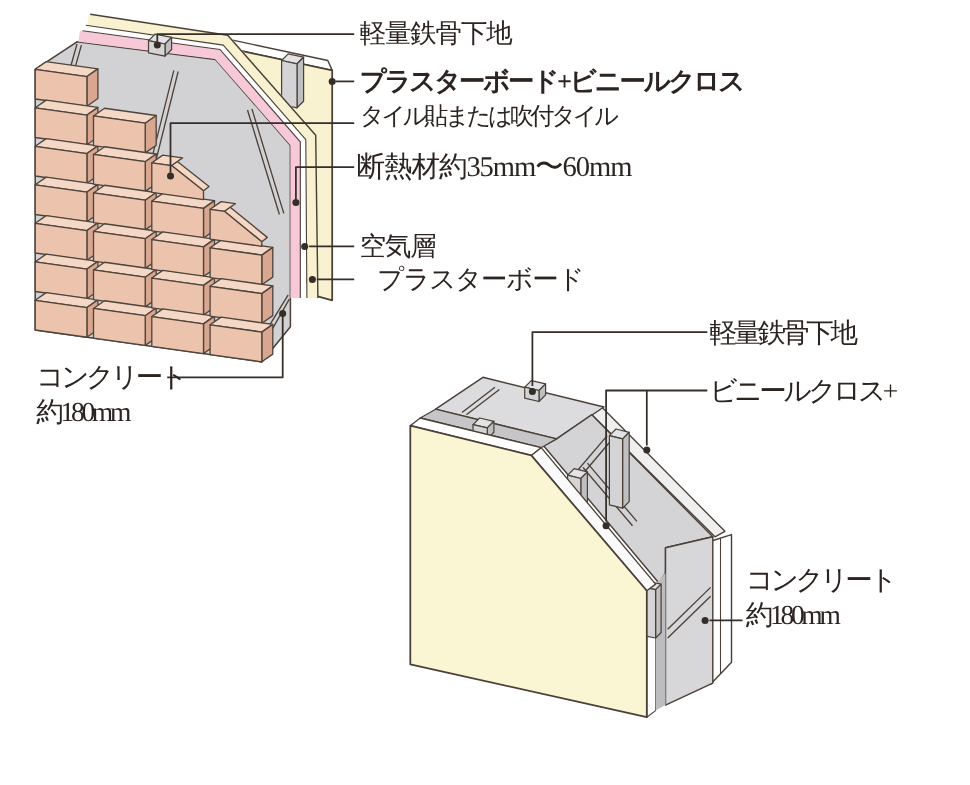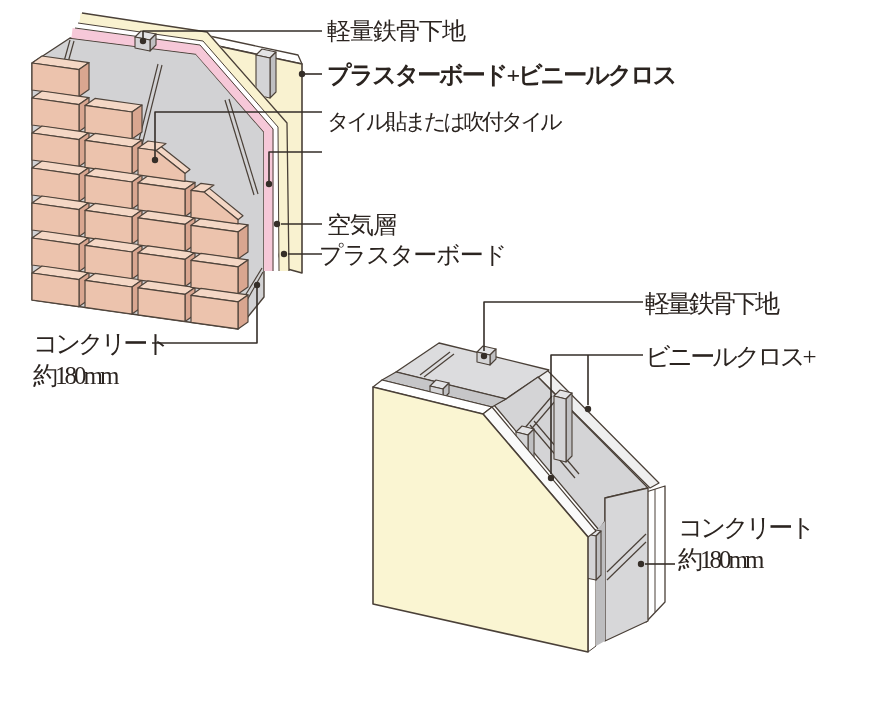--- a/index.html
+++ b/index.html
@@ -219,23 +219,24 @@
             <circle cx="551" cy="478" r="3.2"></circle>
           <circle cx="588" cy="409" r="3.2"></circle>
             <circle cx="641" cy="564" r="3.2"></circle>
         </g>
       </g>
     </g>
   </svg>
 
   <div class="lbl s24" style="left:327px;top:16px;">軽量鉄骨下地</div>
   <div class="lbl s24t bold" style="left:327px;top:60px;">プラスターボード+ビニールクロス</div>
-  <div class="lbl s22" style="left:327px;top:108px;text-align:right;">タイル貼または吹付タイル</div>
+  <div class="lbl s22" style="left:327px;top:92px;text-align:right;">タイル貼または吹付タイル</div>
+  <div class="lbl s26" style="left:324px;top:136px;">断熱材約35mm〜60mm</div>
   <div class="lbl s24" style="left:327px;top:210px;font-family:Liberation Serif, serif;">空気層</div>
-  <div class="lbl s24" style="left:319px;top:240px;">プラスターボード</div>
+  <div class="lbl s24" style="left:343px;top:240px;">プラスターボード</div>
   <div class="lbl s25" style="left:33px;top:328px;">
     <div>コンクリート</div>
     <div>約180mm</div>
   </div>
 
   <div class="lbl s25" style="left:645px;top:288px;">軽量鉄骨下地</div>
   <div class="lbl s25" style="left:645px;top:341px;">
     <div>ビニールクロス+</div>
   </div>
   <div class="lbl s25" style="left:678px;top:512px;">

